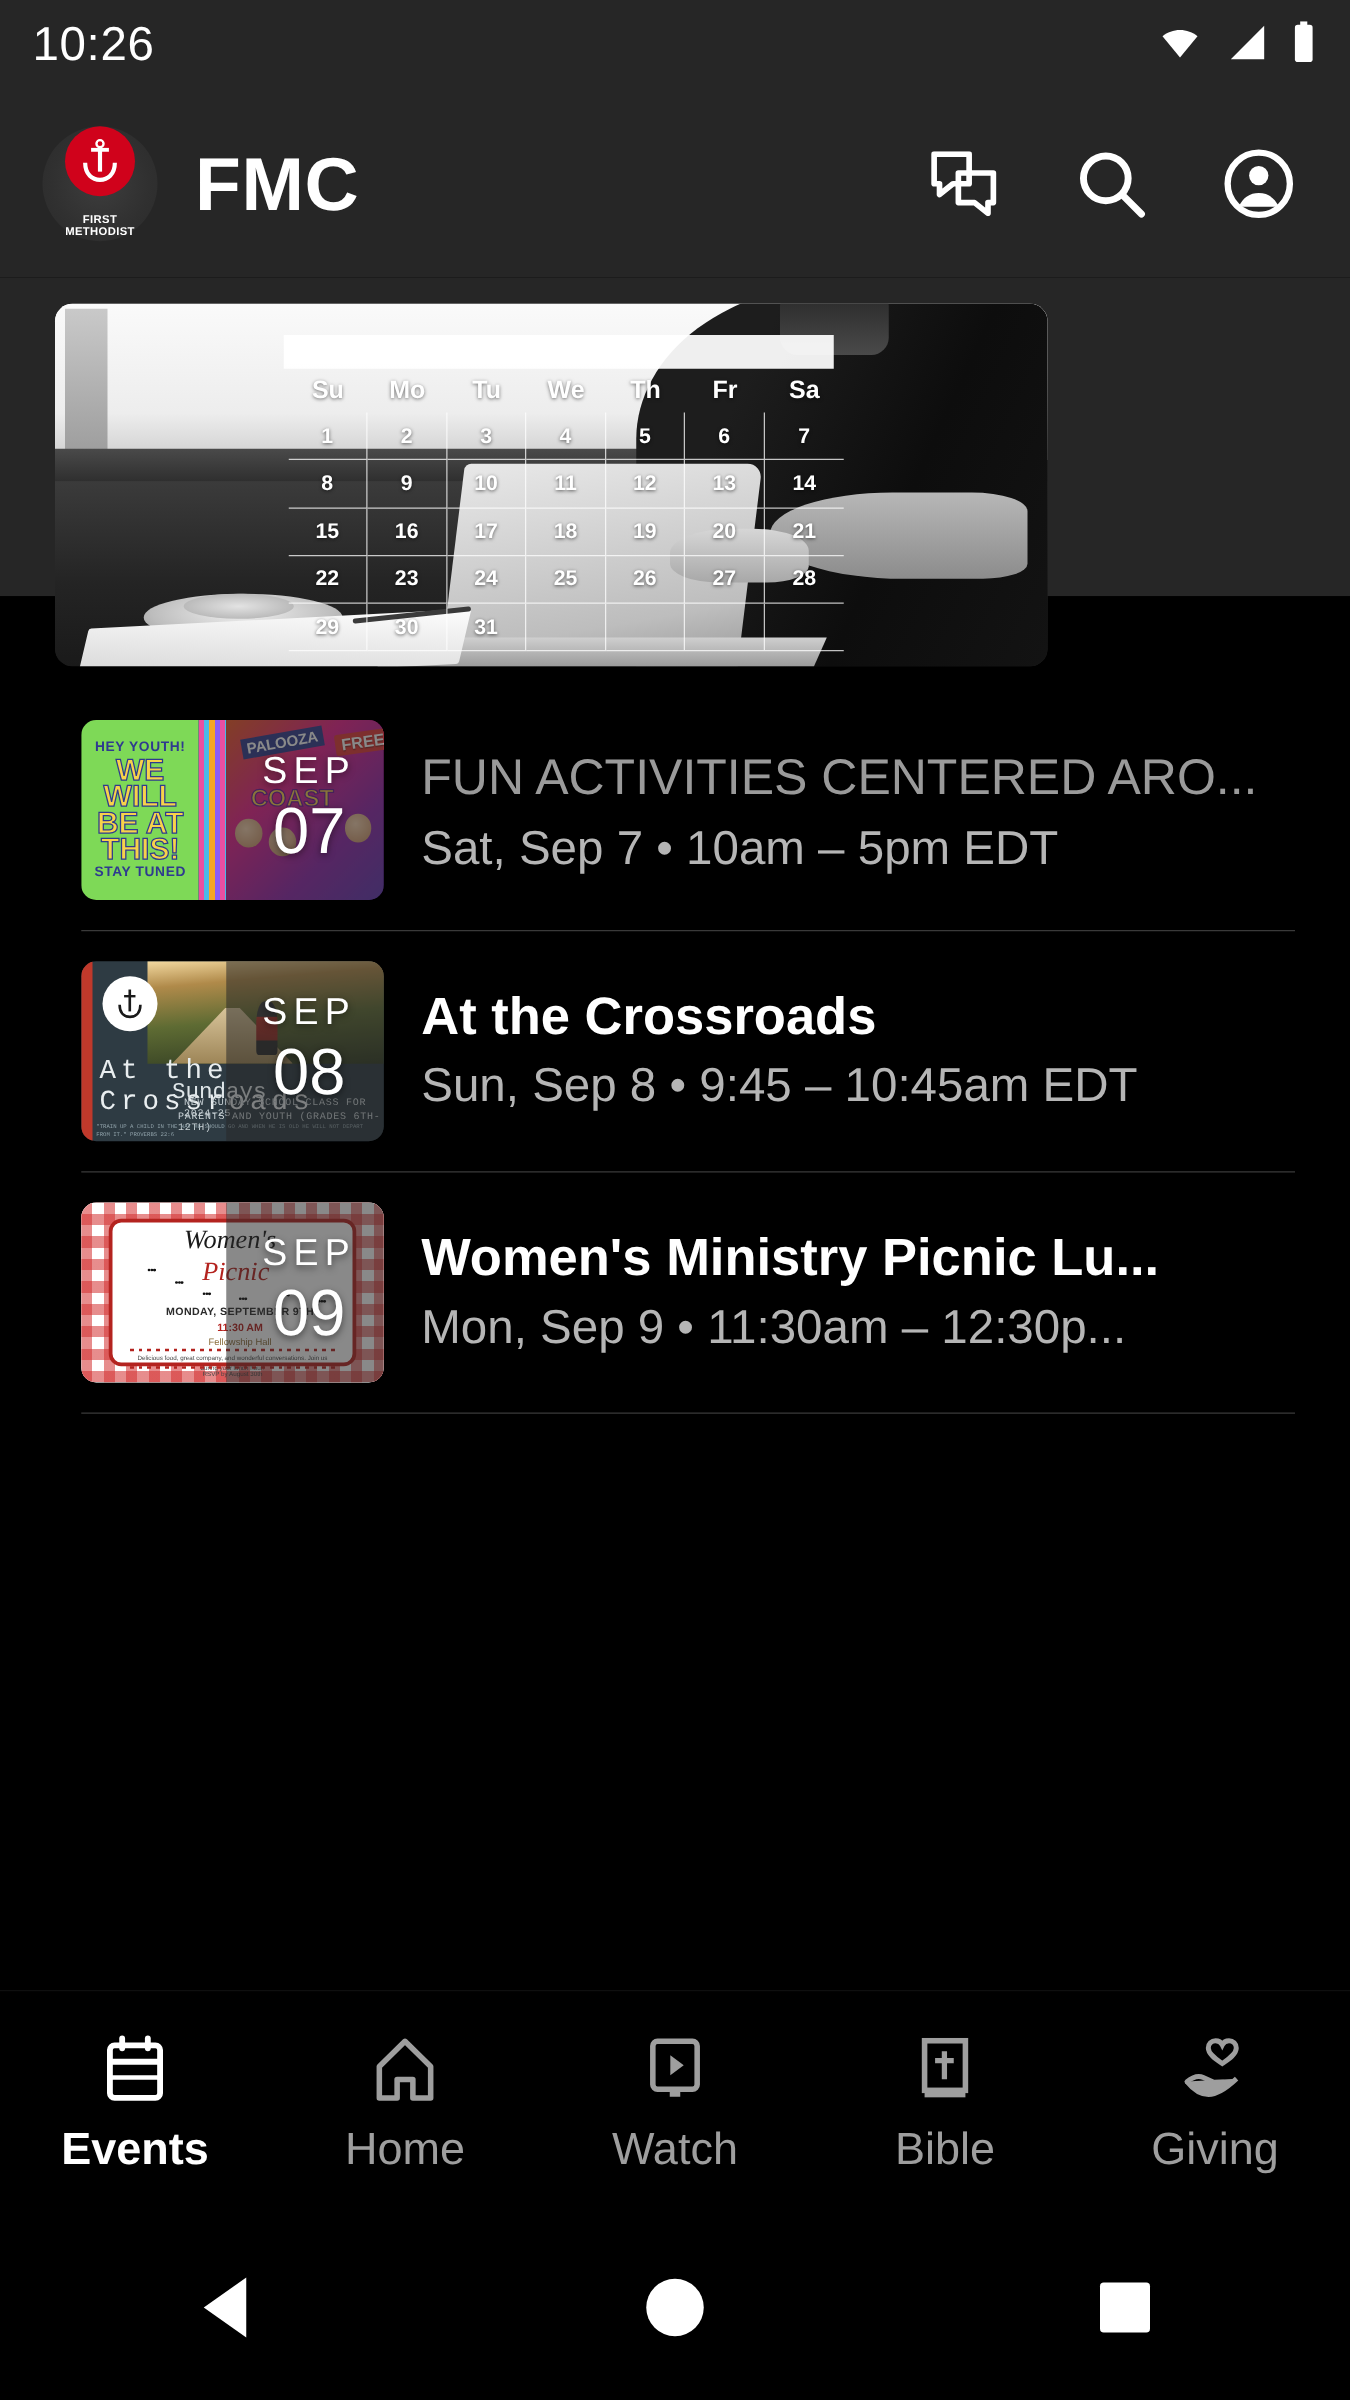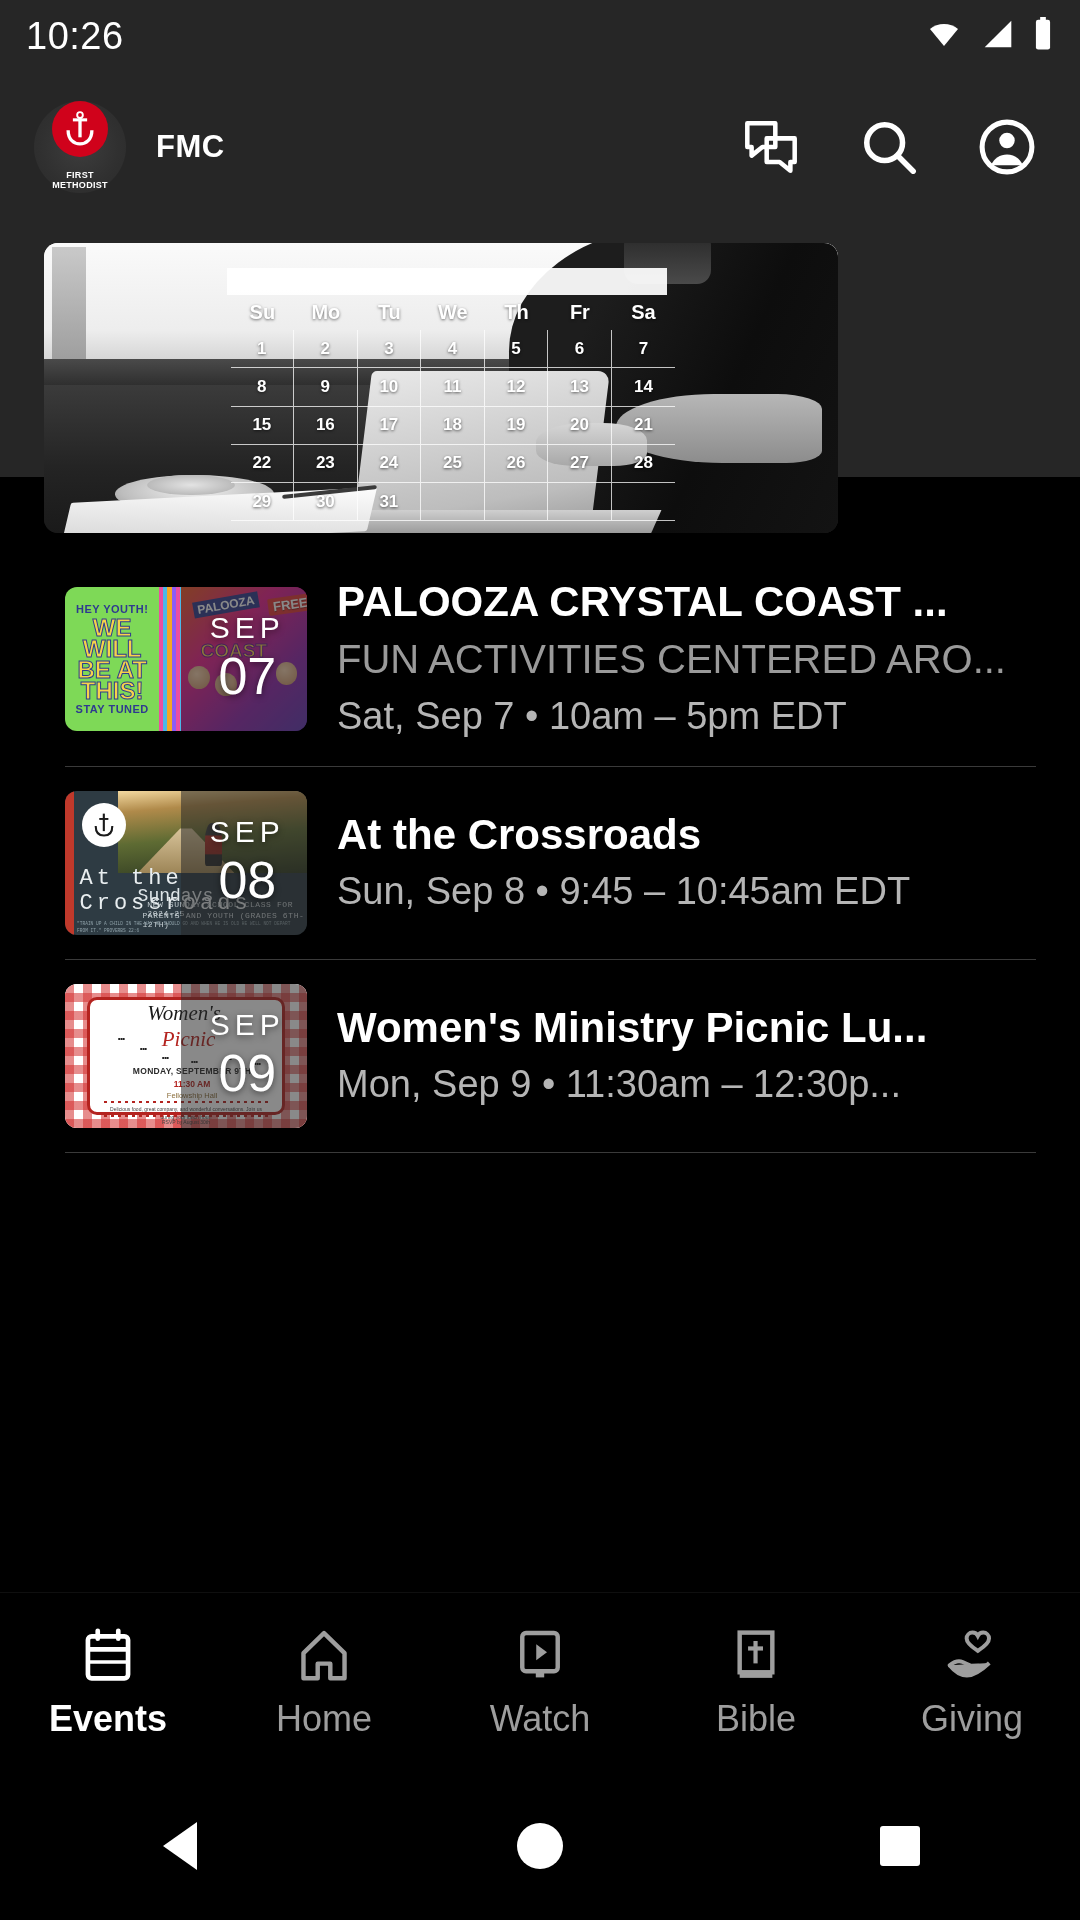--- a/index.html
+++ b/index.html
@@ -25,21 +25,21 @@
   .logo-wrap{ position:relative; width:92px; height:92px; display:flex;
               align-items:flex-start; justify-content:center; }
   .logo-halo{ position:absolute; width:92px; height:92px; border-radius:50%;
               background:radial-gradient(circle,#3d3d3d 0%,#303030 60%,#2a2a2a 100%); }
   .logo-circle{ position:relative; width:56px; height:56px; border-radius:50%;
                 background:#d0021b; margin-bottom:10px;
                 display:flex; align-items:center; justify-content:center; }
   .logo-sub{ position:absolute; bottom:3px; left:0; width:100%; text-align:center;
              font-size:9px; line-height:9.5px; font-weight:700; color:#fff;
              letter-spacing:.3px; }
-  .app-title{ font-size:31px; font-weight:700; margin-left:30px; letter-spacing:.5px; }
+  .app-title{ font-size:60px; font-weight:700; margin-left:30px; letter-spacing:.5px; }
   .appbar-actions{ margin-left:auto; display:flex; align-items:center; gap:60px;
                    padding-right:10px; }
   .icon-btn{ width:58px; height:58px; display:flex; align-items:center; justify-content:center; }
 
   
   .content{ position:absolute; top:222px; left:0; width:1080px; bottom:0; }
 
   .banner-zone{ position:relative; height:330px; }
   .banner-bg-top{ position:absolute; top:0; left:0; width:100%; height:255px; background:#262626; }
   .banner-bg-bot{ position:absolute; top:255px; left:0; width:100%; height:75px; background:#000; }
@@ -389,21 +389,20 @@
           <div class="t1-face" style="left:51%; top:55%; width:9%; height:16%;"></div>
           <div class="t1-face" style="left:62%; top:60%; width:9%; height:16%;"></div>
           <div class="t1-face" style="left:87%; top:52%; width:9%; height:16%;"></div>
           <div class="thumb-dim"></div>
           <div class="date-pill">
             <div class="date-mon">SEP</div>
             <div class="date-day">07</div>
           </div>
         </div>
         <div class="etext">
-          <div class="etitle">PALOOZA CRYSTAL COAST ...</div>
           <div class="edesc">FUN ACTIVITIES CENTERED ARO...</div>
           <div class="etime">Sat, Sep 7 • 10am – 5pm EDT</div>
         </div>
       </div>
 
       <div class="divider"></div>
 
       <div class="event">
         <div class="thumb t2">
           <div class="t2-red"></div>

